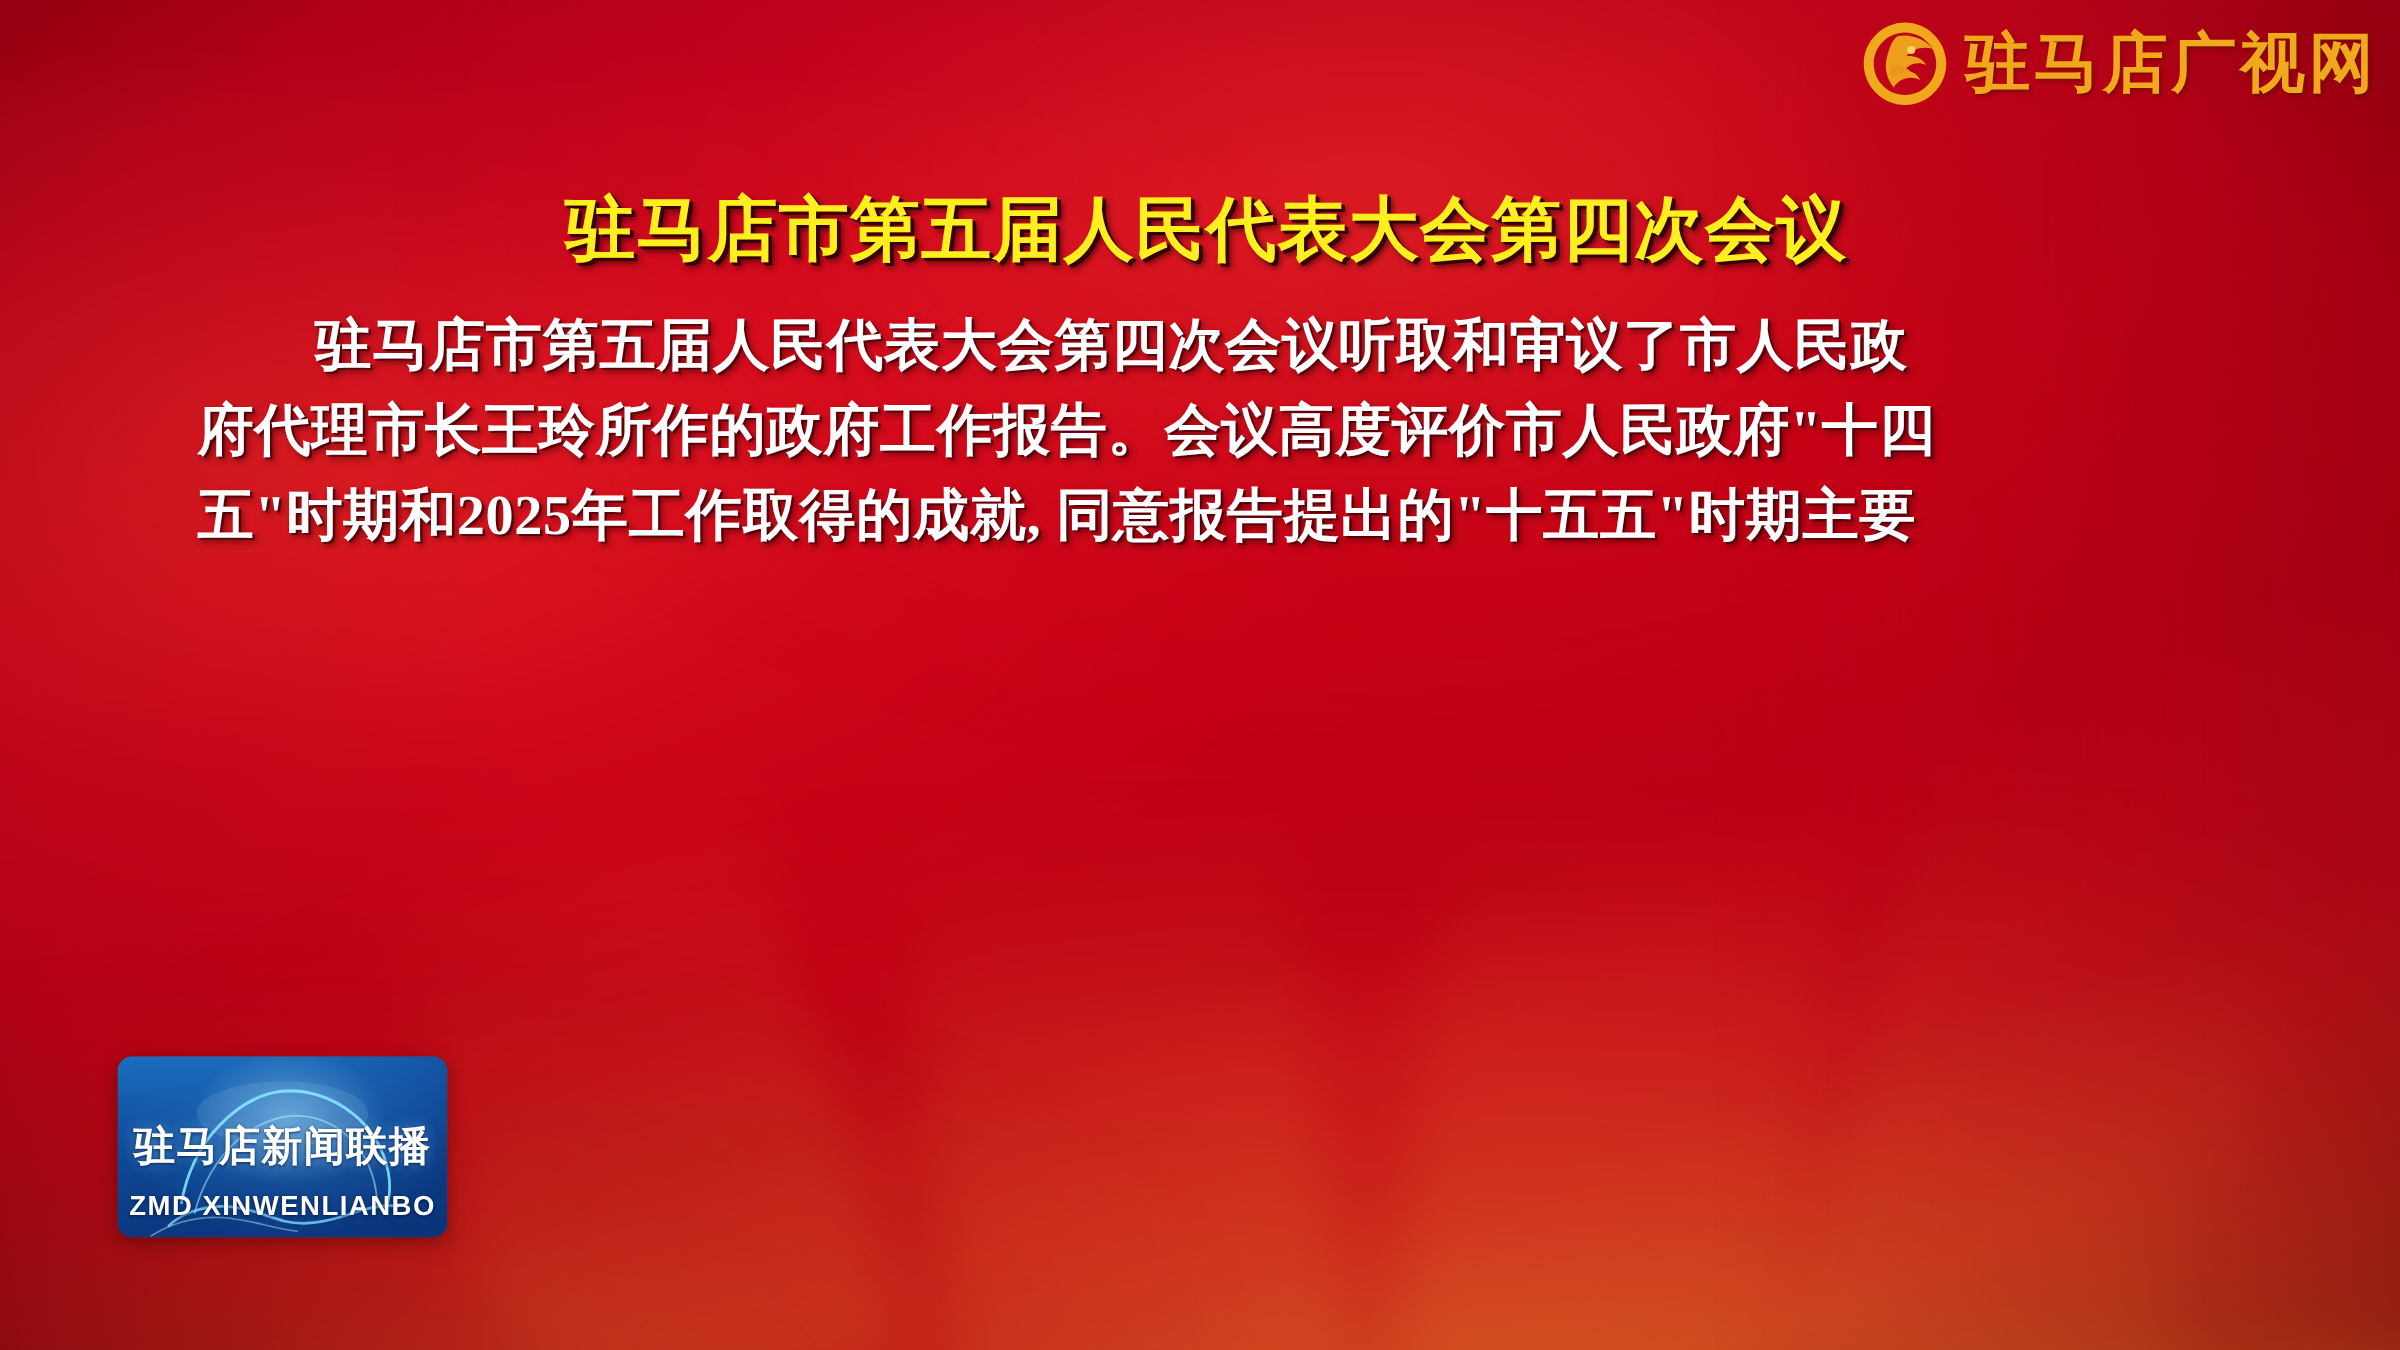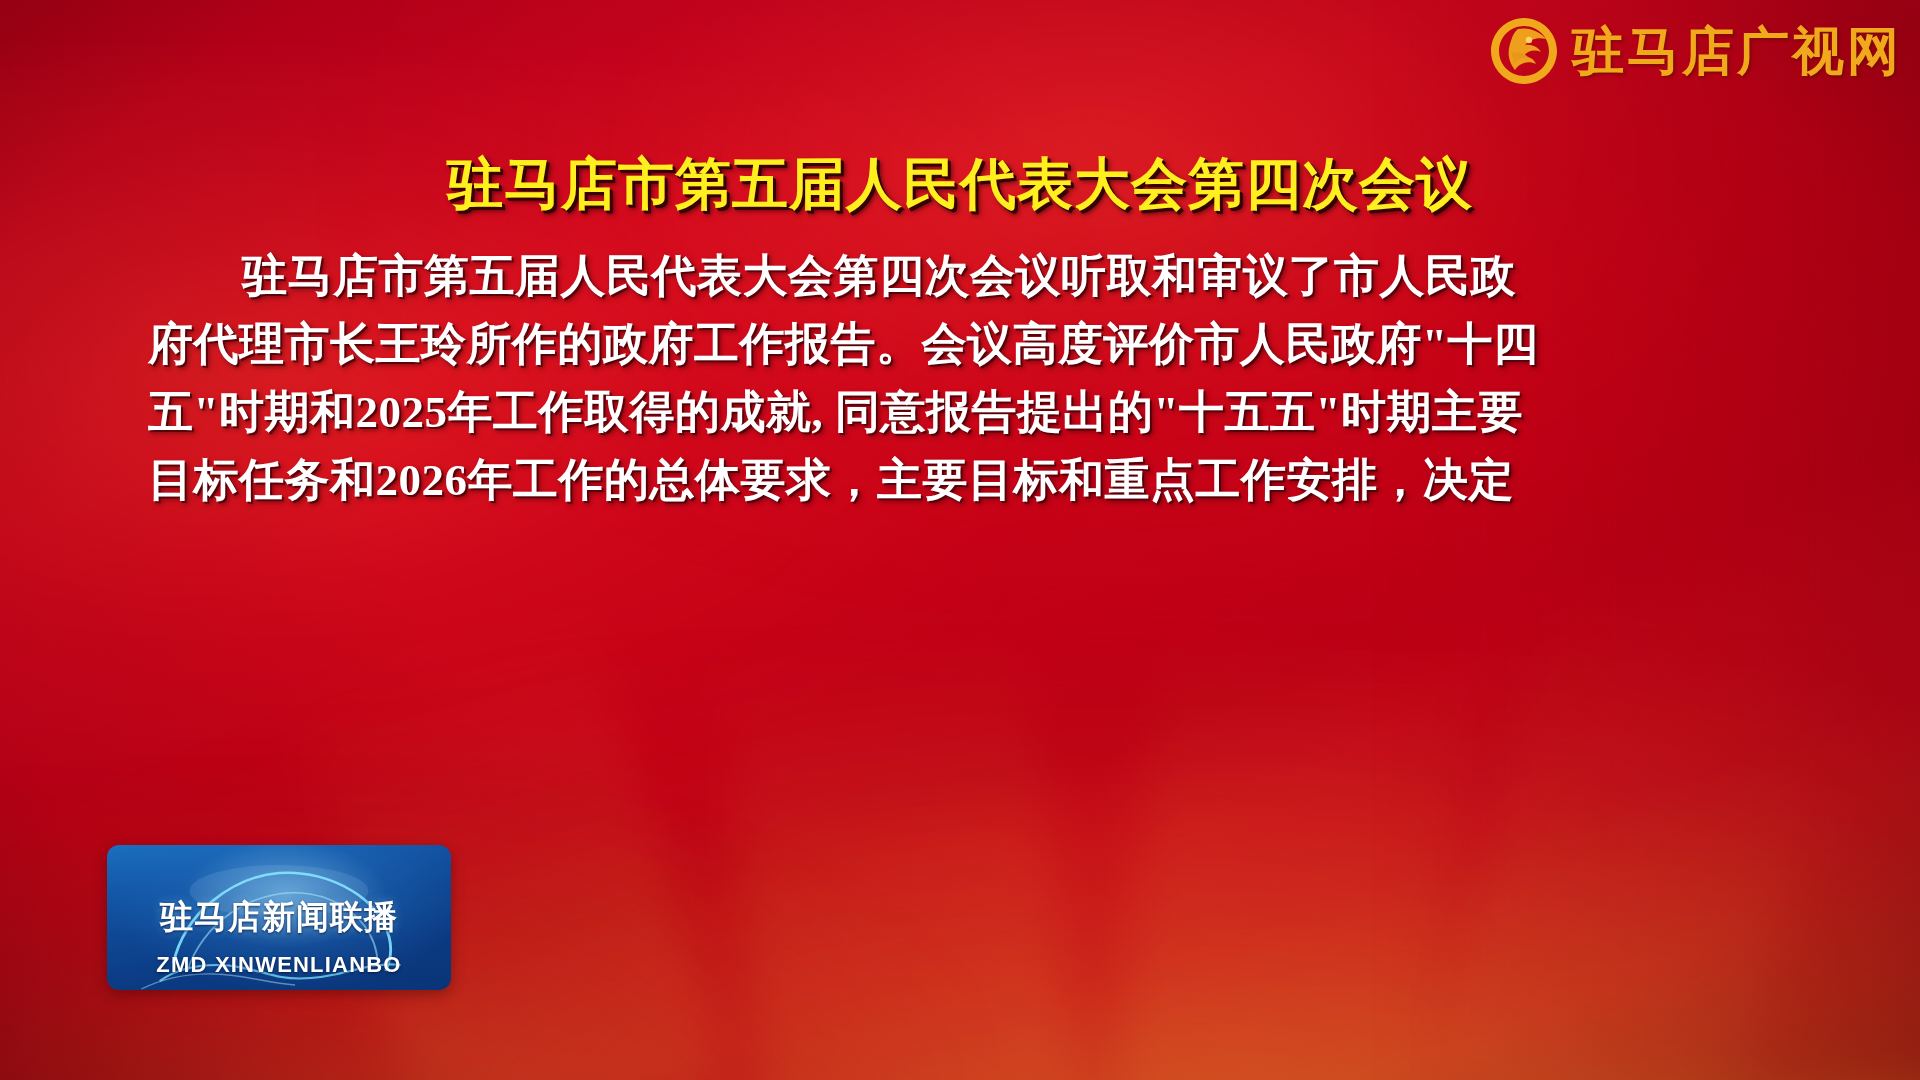--- a/index.html
+++ b/index.html
@@ -123,21 +123,21 @@
     text-shadow:
        1px 1px 0 rgba(120,20,0,0.55),
        2px 2px 3px rgba(90,10,0,0.45);
     line-height: 1;
     white-space: nowrap;
   }
 
   
   .doc {
     position: absolute;
-    left: 0; right: 0;
+    left: 10px; right: 0;
     top: 150px;
     text-align: center;
   }
   .title-line {
     font-family: "DejaVu Sans", "Liberation Sans", sans-serif;
     font-weight: 700;
     font-size: 56px;
     line-height: 68px;
     color: #ffef1f;
     letter-spacing: 1px;
@@ -175,23 +175,23 @@
     text-align: justify;
     text-shadow:
        2px 2px 0 rgba(70,0,6,0.75),
        3px 3px 5px rgba(40,0,3,0.55);
   }
   .body-line.indent { text-indent: 94px; }
 
   
   .station-bug {
     position: absolute;
-    left: 107px;
+    left: 94px;
     bottom: 90px;
-    width: 344px;
+    width: 264px;
     height: 145px;
     border-radius: 12px;
     overflow: hidden;
     background:
       radial-gradient(ellipse at 52% 34%, rgba(150,220,255,0.55) 0%, rgba(40,120,200,0.25) 40%, rgba(10,50,120,0) 72%),
       linear-gradient(170deg, #1b6fc0 0%, #1358a8 22%, #0e4692 48%, #0b3a82 72%, #0a3478 100%);
     box-shadow: 0 4px 14px rgba(30,0,0,0.35);
   }
   .bug-map { position: absolute; inset: 0; }
   .bug-map svg { width: 100%; height: 100%; display: block; }
@@ -253,21 +253,20 @@
     </span>
     <span class="logo-wordmark">驻马店广视网</span>
   </div>
 
   <div class="doc">
     <div class="title-line">驻马店市第五届人民代表大会第四次会议</div>
     <div class="body-block">
       <div class="body-line indent">驻马店市第五届人民代表大会第四次会议听取和审议了市人民政</div>
       <div class="body-line">府代理市长王玲所作的政府工作报告。会议高度评价市人民政府"十四</div>
       <div class="body-line">五"时期和2025年工作取得的成就, 同意报告提出的"十五五"时期主要</div>
-      <div class="body-line">目标任务和2026年工作的总体要求，主要目标和重点工作安排，决定</div>
     </div>
   </div>
 
   <div class="station-bug">
     <span class="bug-map">
       <svg viewBox="0 0 300 145" preserveAspectRatio="none" xmlns="http://www.w3.org/2000/svg" aria-hidden="true">
         <path d="M58 118 C62 96 74 72 92 56 C108 41 128 30 150 28 C172 26 196 33 214 46
                  C230 57 242 74 246 92 C249 105 247 116 243 126" fill="none" stroke="#7fe3ff" stroke-width="2.5" opacity="0.9"></path>
         <path d="M70 126 C76 104 90 82 108 68 C126 54 148 46 170 48
                  C192 50 212 62 224 80 C232 92 236 106 236 120" fill="none" stroke="#a9ecff" stroke-width="1.6" opacity="0.55"></path>

